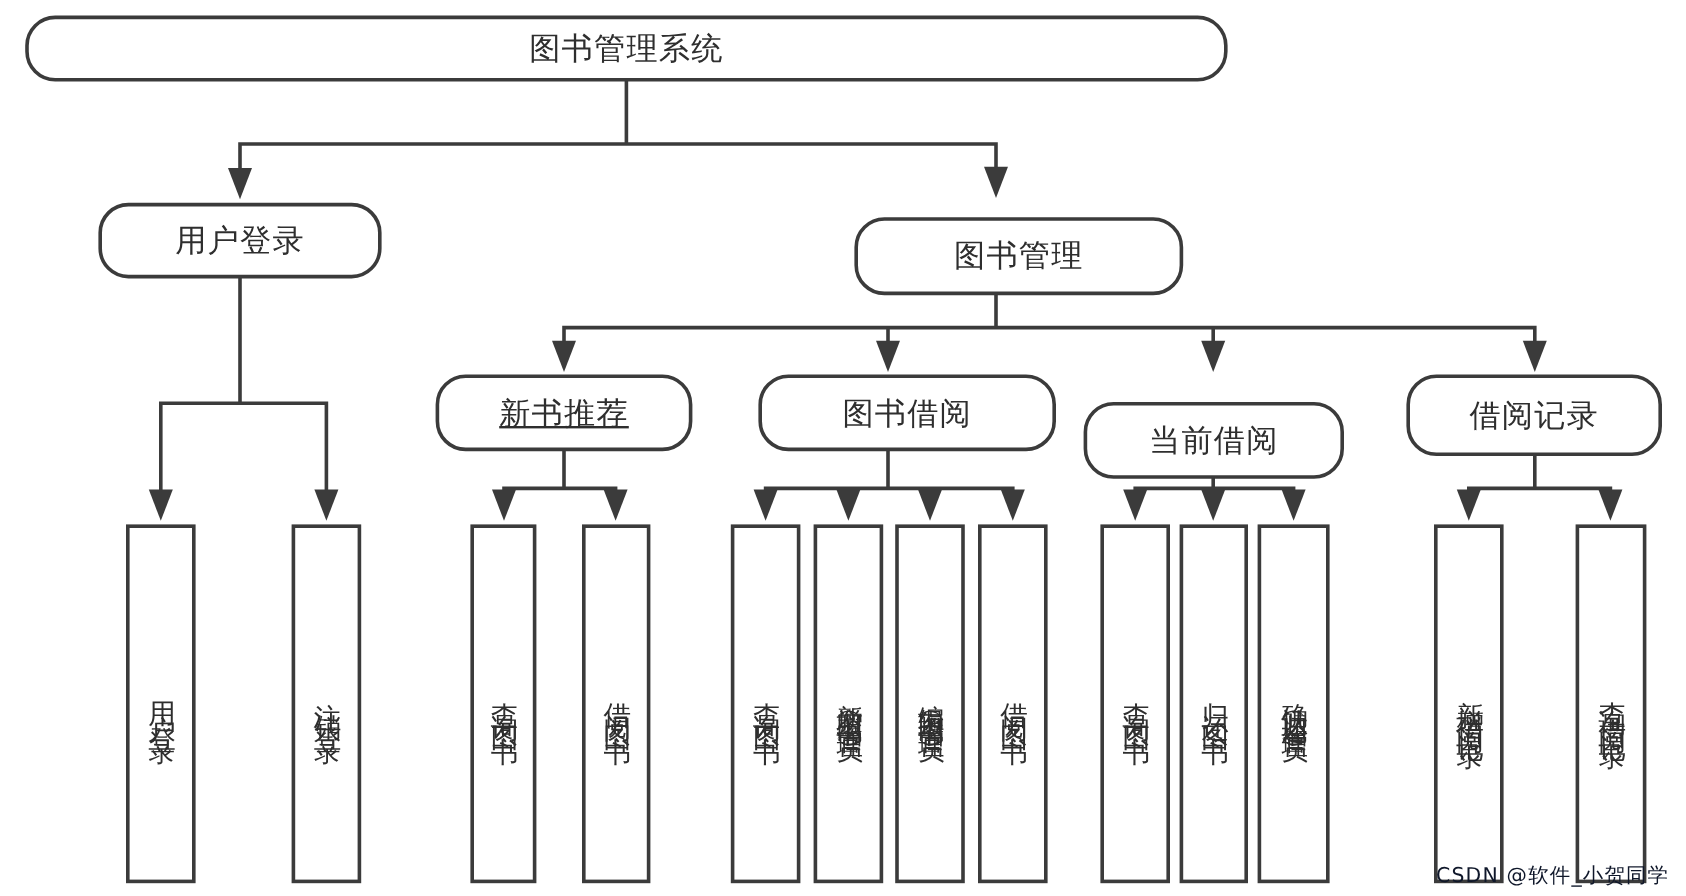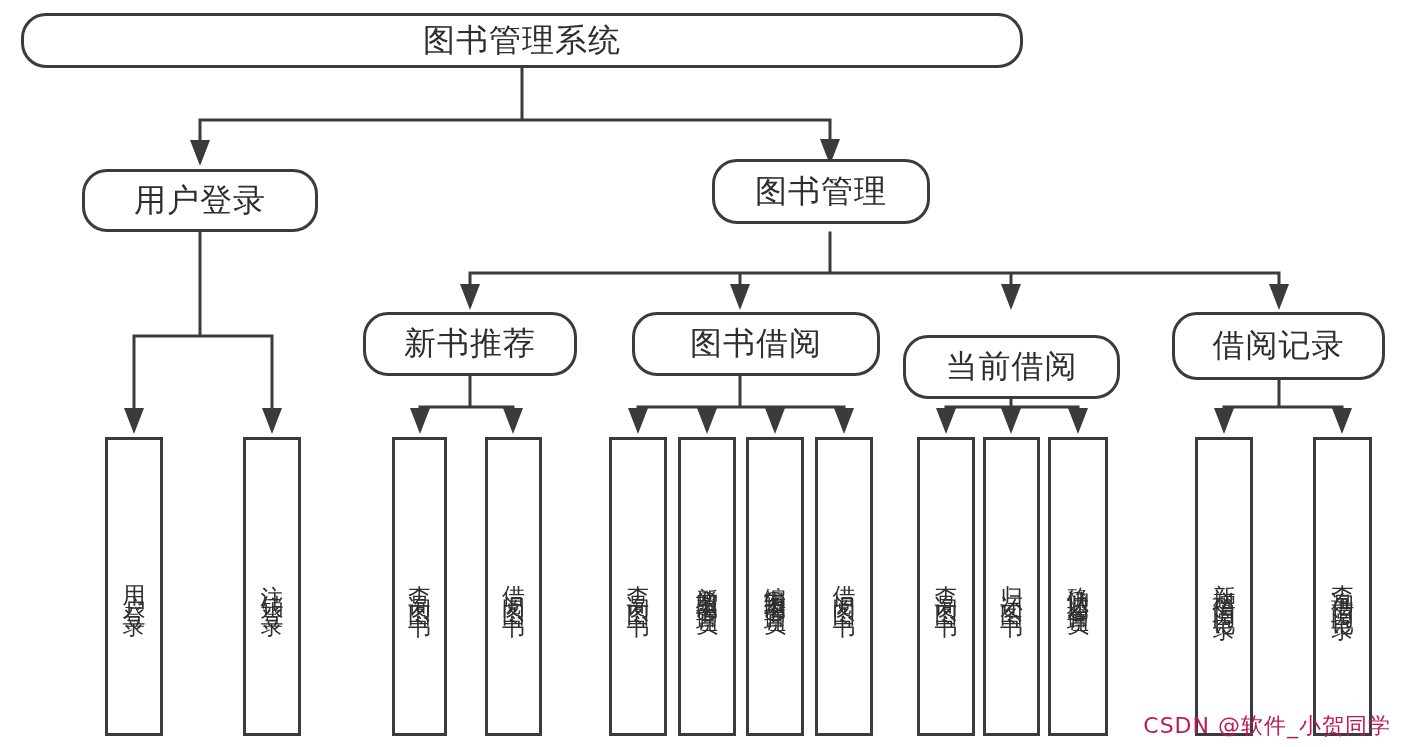--- a/index.html
+++ b/index.html
@@ -12,30 +12,30 @@
   .stage { position: absolute; left: 0; top: 0; width: 1405px; height: 747px; }
   svg.connectors { position: absolute; left: 0; top: 0; z-index: 1; }
   svg.connectors path { stroke: #3b3b3b; stroke-width: 3; fill: none; stroke-linecap: square; }
   svg.connectors polygon { fill: #3b3b3b; stroke: none; }
   .node {
     position: absolute; z-index: 2;
     background: #ffffff; border: 3px solid #3b3b3b; box-sizing: border-box;
     display: flex; align-items: center; justify-content: center;
     color: #2e2e2e;
   }
-  .h-node { font-size: 32px; letter-spacing: 1px; white-space: nowrap; border-radius: 25px; }
+  .h-node { font-size: 26px; letter-spacing: 1px; white-space: nowrap; border-radius: 25px; }
   .v-node {
     writing-mode: vertical-rl; text-orientation: mixed;
     font-size: 23px; letter-spacing: 10px; line-height: 1;
   }
   .v-node.mid  { letter-spacing: 7px; }
   .v-node.long { letter-spacing: 4px; font-size: 22px; }
   .watermark {
     position: absolute; right: 14px; bottom: 6px; z-index: 3;
-    color: #be185d; font-size: 22px; letter-spacing: 1px; white-space: nowrap; text-align: center;
+    color: #0f172a; font-size: 17px; letter-spacing: 1px; white-space: nowrap; text-align: center;
   }
 </style>
 </head>
 <body>
 
 <div class="stage">
 
   <svg class="connectors" width="1405" height="747" viewBox="0 0 1405 747">
 
     <g>
@@ -82,23 +82,23 @@
     <g>
       <path d="M1279,376 V407 M1224,407 H1342 M1224,407 V412 M1342,407 V412"></path>
       <polygon points="1214,408 1234,408 1224,434"></polygon>
       <polygon points="1332,408 1352,408 1342,434"></polygon>
     </g>
   </svg>
 
   <div class="node h-node" style="left:21px; top:13px; width:1002px; height:55px;">图书管理系统</div>
 
   <div class="node h-node" style="left:82px; top:169px; width:236px; height:63px;">用户登录</div>
-  <div class="node h-node" style="left:712px; top:159px; width:218px; height:65px;">图书管理</div>
+  <div class="node h-node" style="left:712px; top:181px; width:274px; height:65px;">图书管理</div>
 
-  <div class="node h-node" style="left:363px; top:312px; width:214px; height:64px;">新书推荐</div>
+  <div class="node h-node" style="left:363px; top:312px; width:214px; height:64px;text-decoration:underline;">新书推荐</div>
   <div class="node h-node" style="left:632px; top:312px; width:248px; height:64px;">图书借阅</div>
   <div class="node h-node" style="left:903px; top:312px; width:217px; height:64px;margin-top:23px;">当前借阅</div>
   <div class="node h-node" style="left:1172px; top:312px; width:213px; height:68px;">借阅记录</div>
 
   <div class="node v-node" style="left:105px; top:437px; width:58px; height:299px;">用户登录</div>
   <div class="node v-node" style="left:243px; top:437px; width:58px; height:299px;">注销登录</div>
 
   <div class="node v-node" style="left:392px; top:437px; width:55px; height:299px;">查询图书</div>
   <div class="node v-node" style="left:485px; top:437px; width:57px; height:299px;">借阅图书</div>
 

